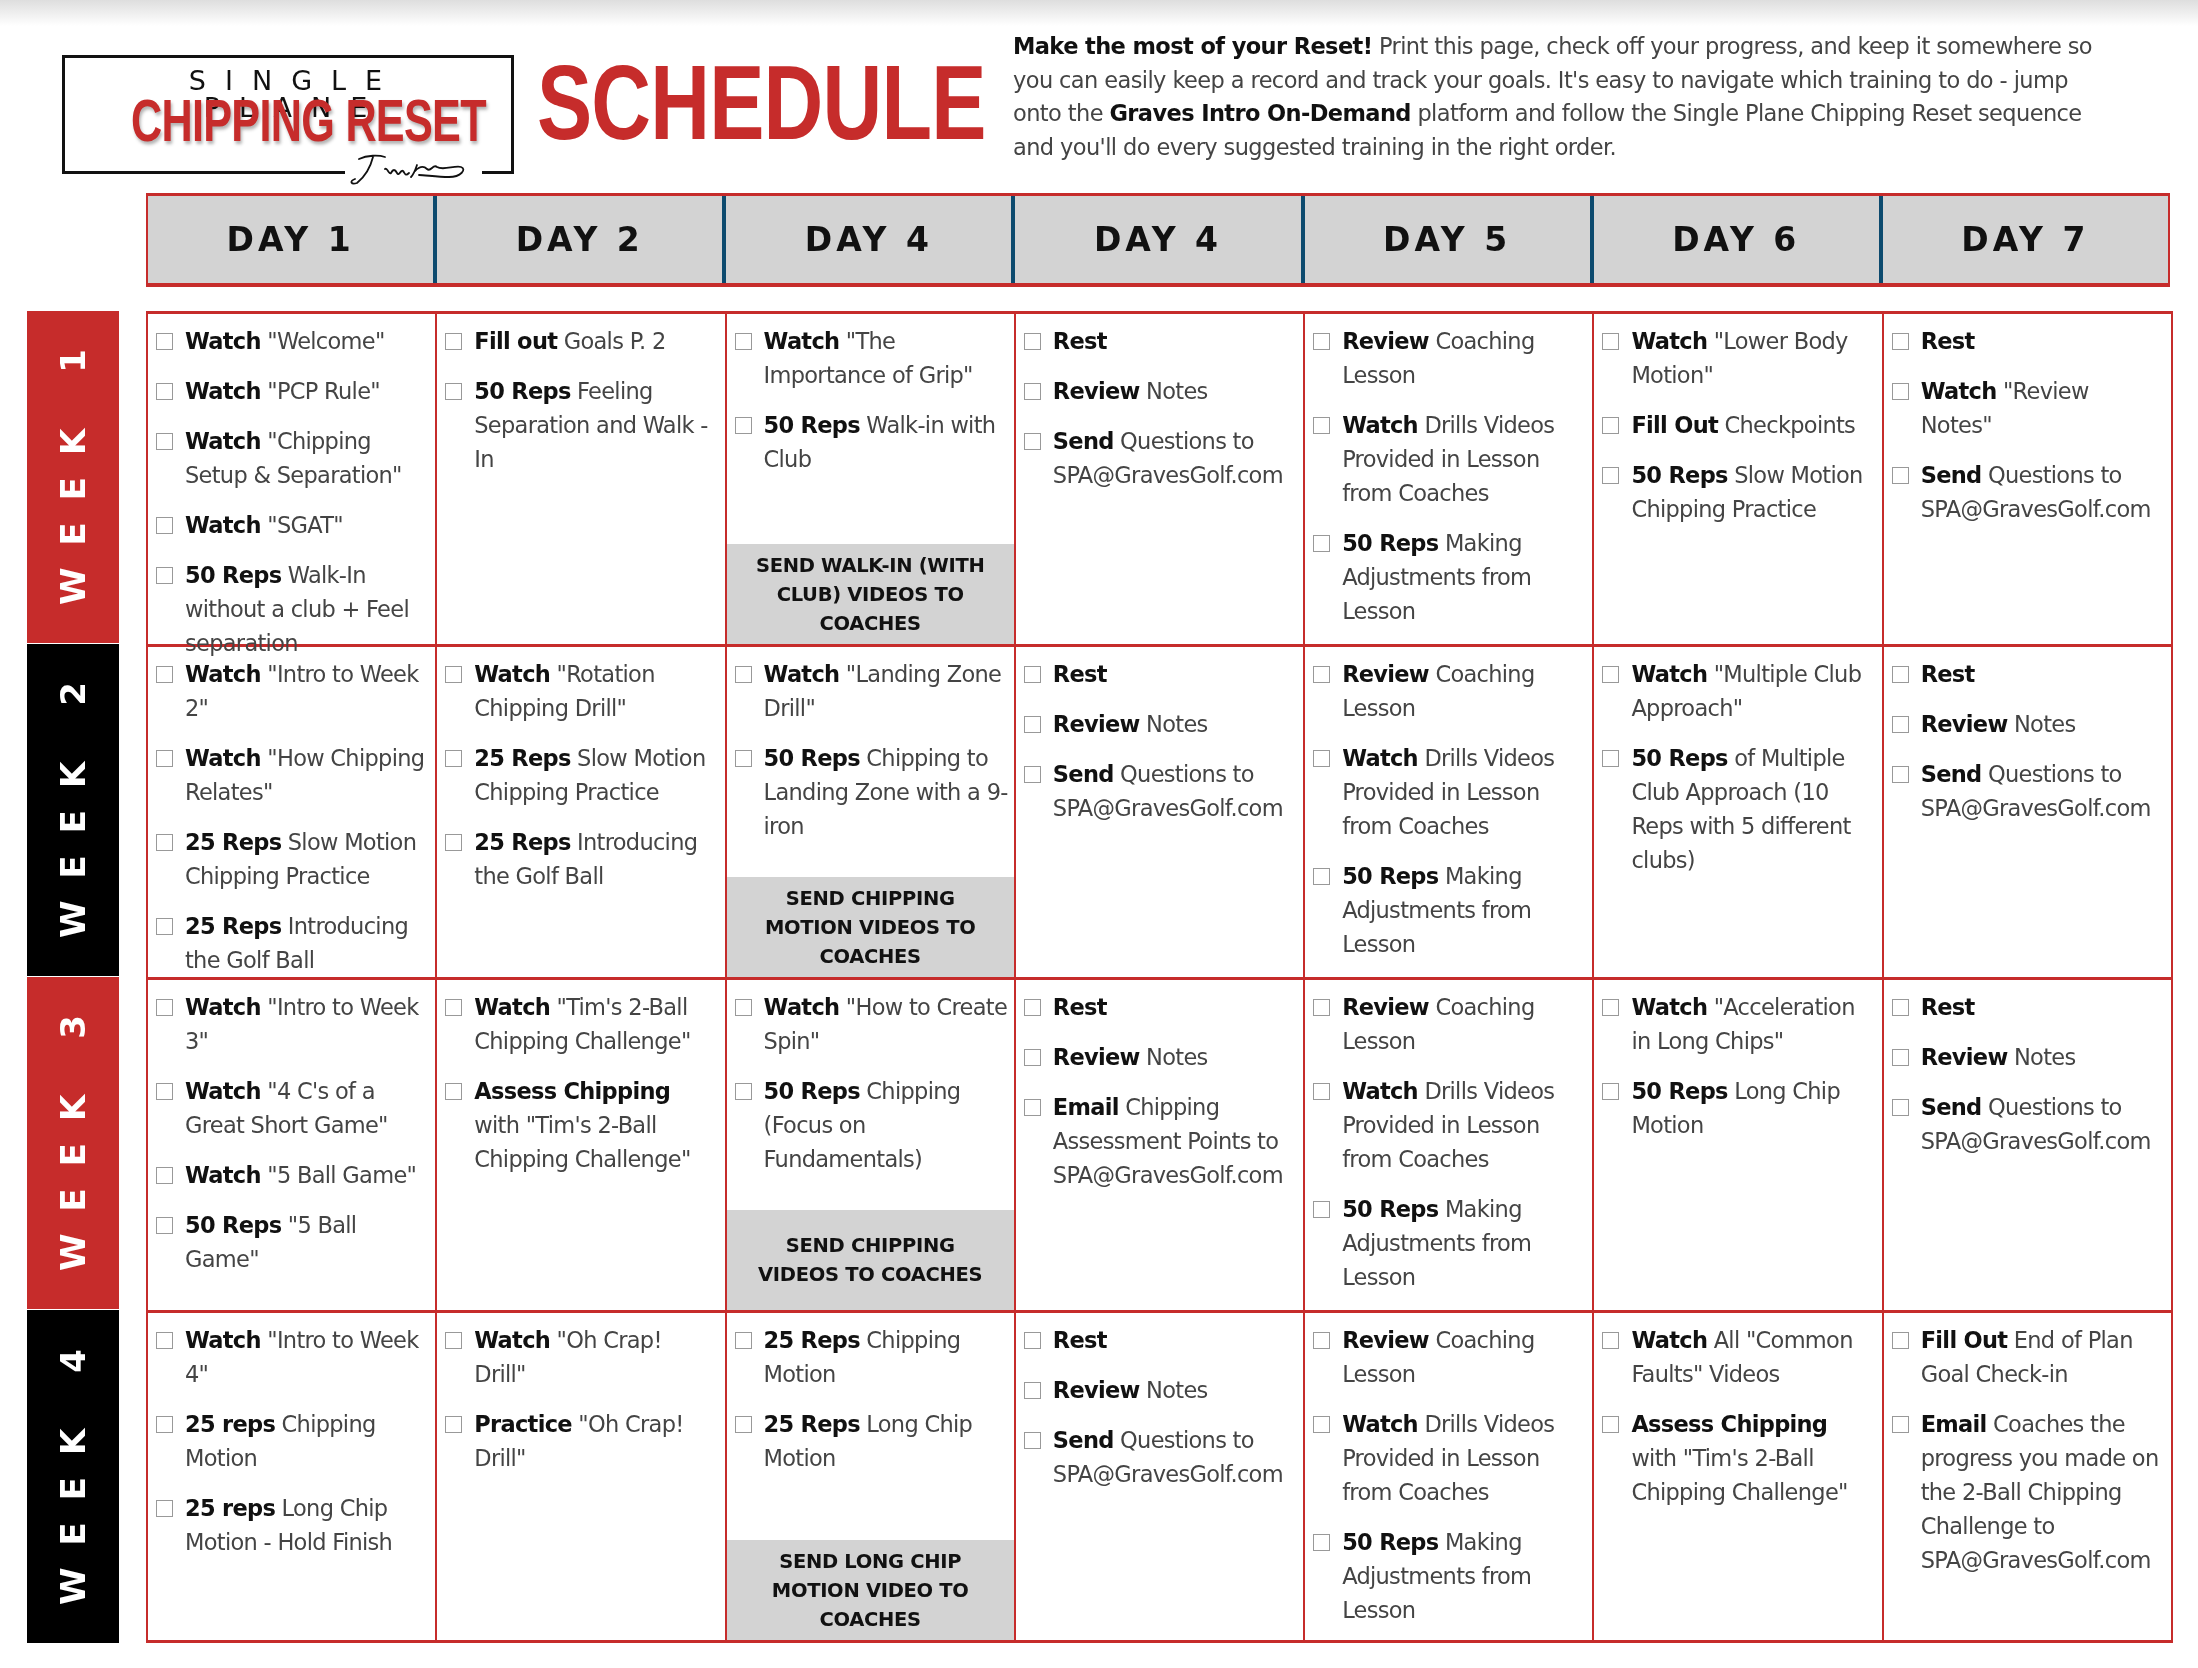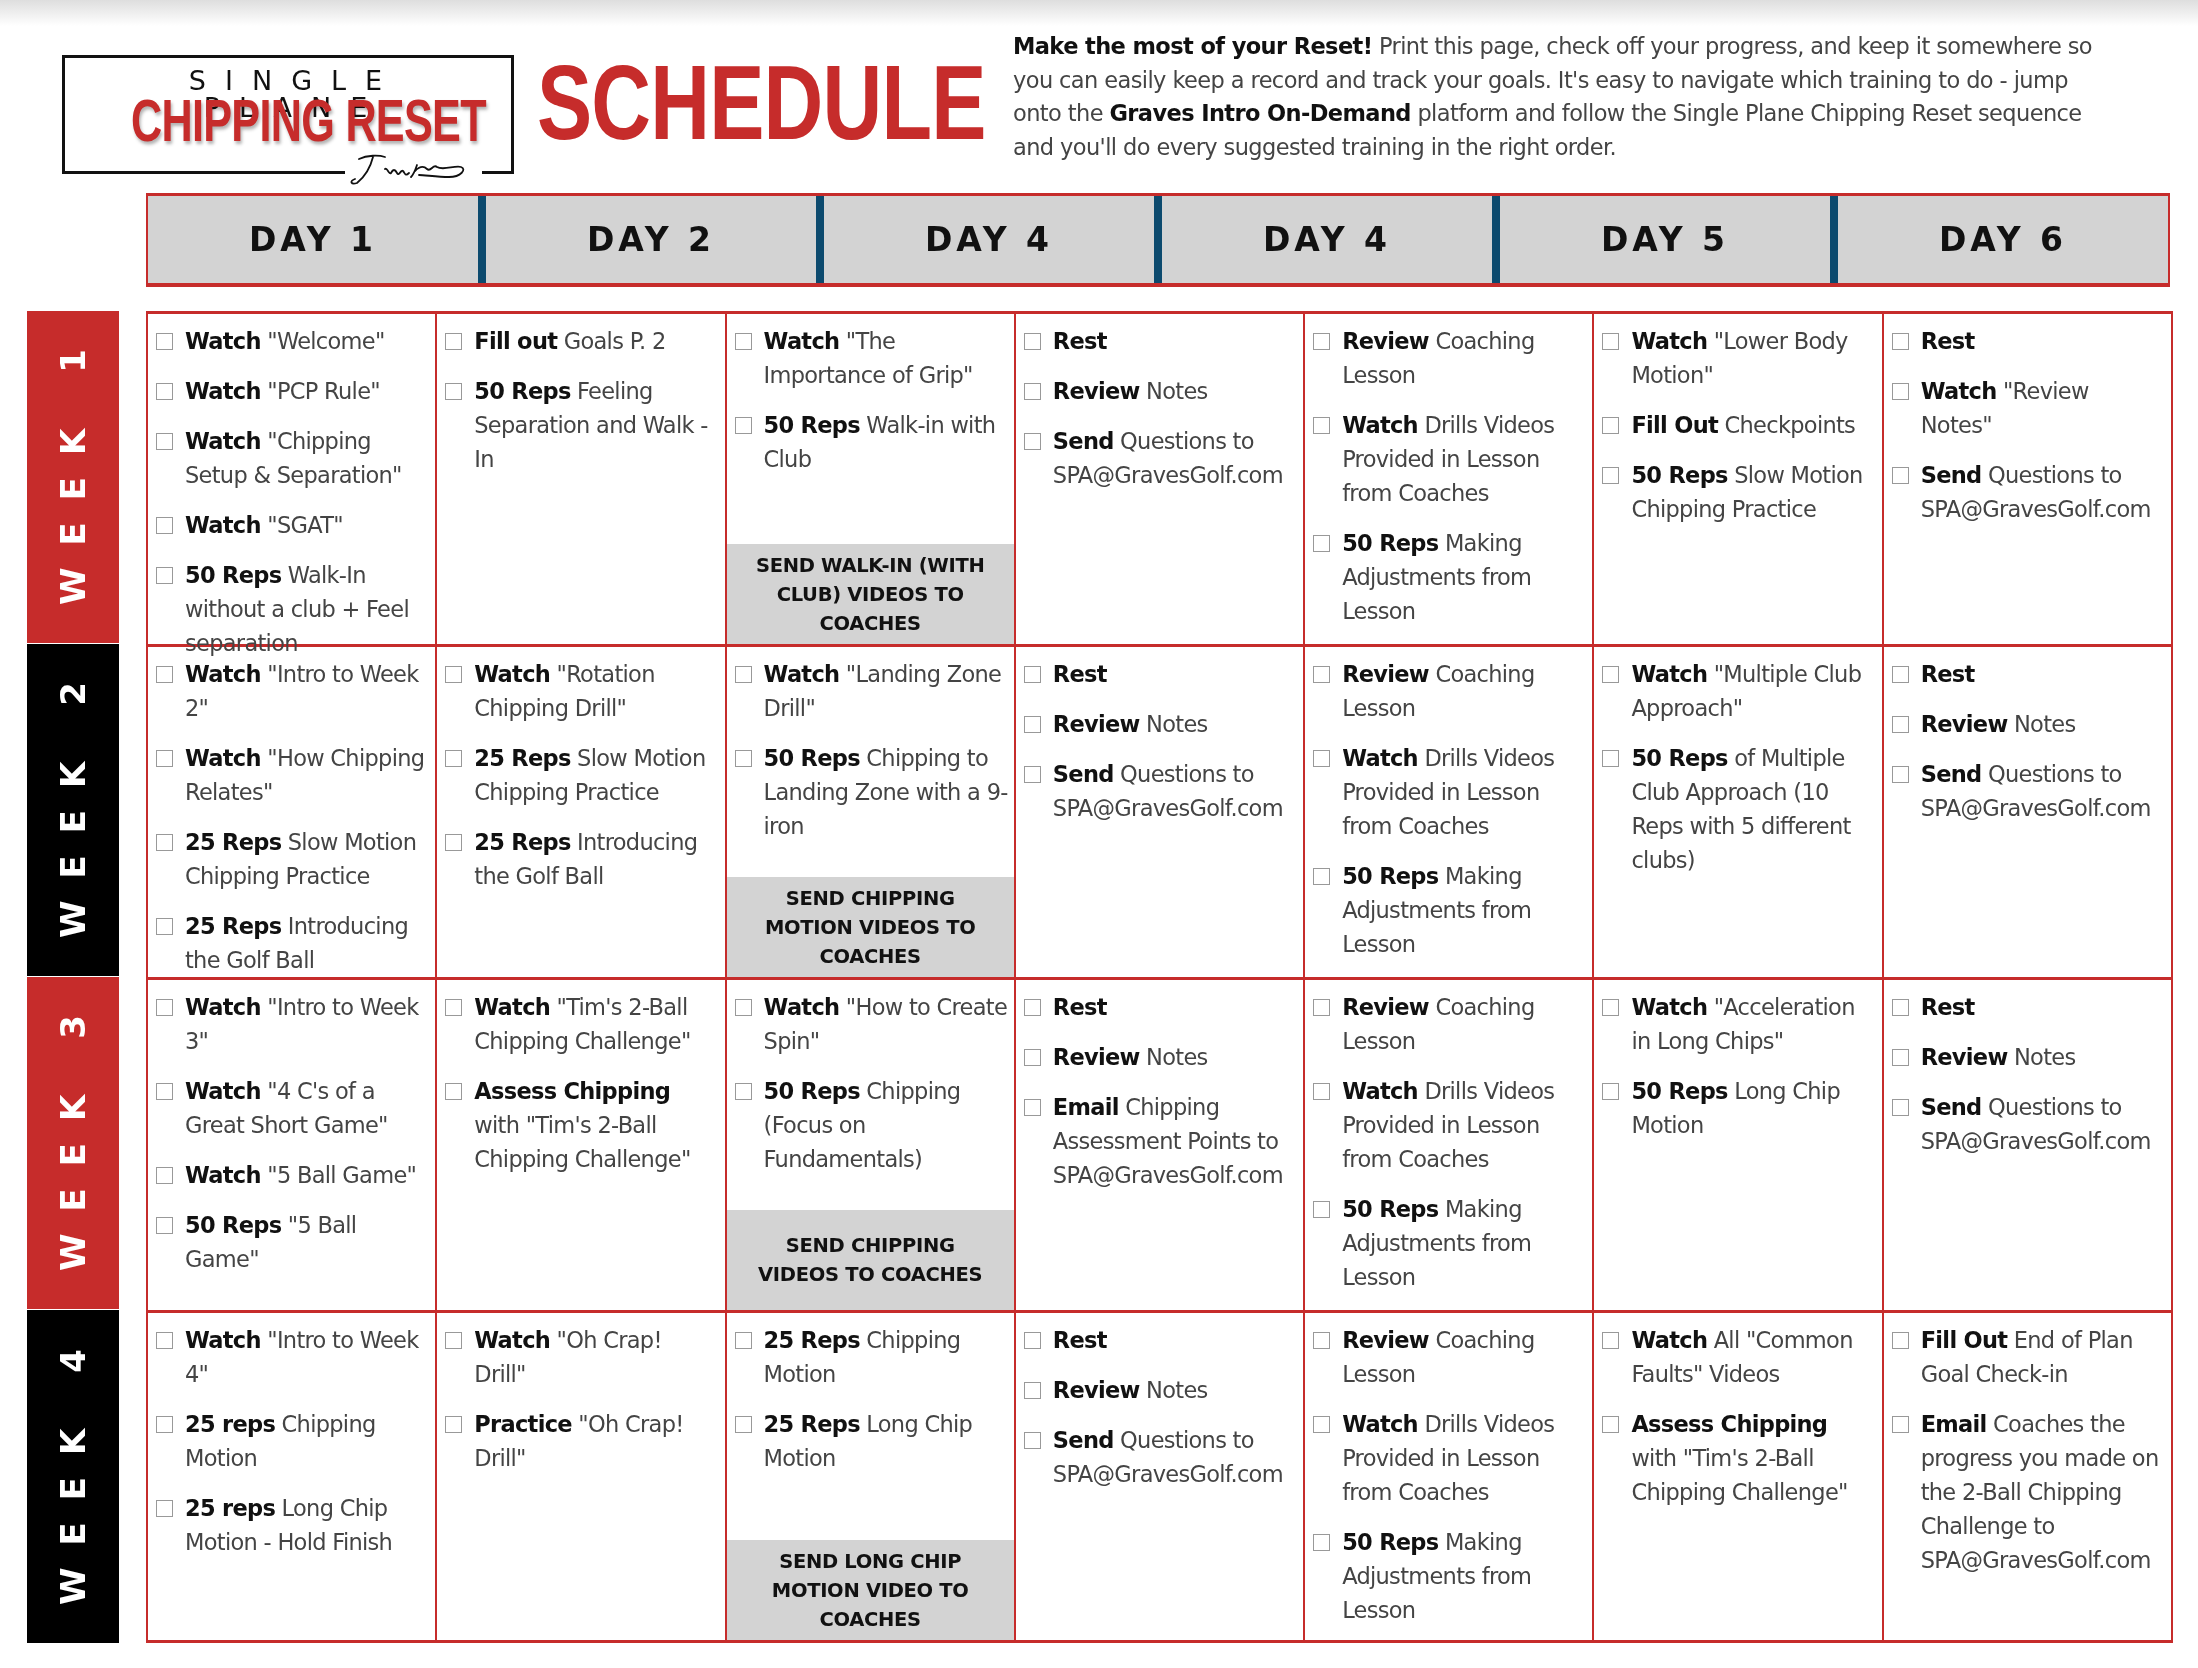--- a/index.html
+++ b/index.html
@@ -27,21 +27,21 @@
     font-weight: 700; font-size: 106px; line-height: 100px; color: #c62c2b; transform: scaleX(0.78);
     transform-origin: left center; letter-spacing: -1px; white-space: nowrap; }
 
   .intro { position: absolute; left: 1013px; top: 30px; width: 1080px; font-family: "DejaVu Sans", sans-serif;
     font-size: 22.5px; line-height: 33.5px; color: #444; letter-spacing: -0.6px; }
   .intro b { color: #111; font-weight: 700; margin-top: 45px; }
 
   
   .header-row { position: absolute; left: 146px; top: 193px; width: 2024px; height: 94px;
     border: 3px solid #c62c2b; border-width: 3px 2px 4px 2px; background: #d3d3d3; display: flex; }
-  .day-head { flex: 1; border-right: 8px solid #0c4a6e; display: flex; align-items: center; justify-content: center;
+  .day-head { flex: 1; border-right: 4px solid #0c4a6e; display: flex; align-items: center; justify-content: center;
     font-family: "DejaVu Sans", sans-serif; font-weight: 700; font-size: 33px; letter-spacing: 4px; color: #111; }
   .day-head:last-child { border-right: none; }
 
   
   .week-label { position: absolute; left: 27px; width: 92px; display: flex; align-items: center; justify-content: center; }
   .week-label span { transform: rotate(-90deg); white-space: nowrap; font-family: "DejaVu Sans", sans-serif;
     font-weight: 700; font-size: 34px; letter-spacing: 22px; color: #fff; padding-left: 22px; }
   .week-red { background: #c62c2b; }
   .week-black { background: #000; }
 
@@ -84,20 +84,21 @@
   <b>Make the most of your Reset!</b><span> Print this page, check off your progress, and keep it somewhere so you can easily keep a record and track your goals. It's easy to navigate which training to do -  jump onto the </span><b>Graves Intro On-Demand</b><span> platform and follow the Single Plane Chipping Reset sequence and you'll do every suggested training in the right order.</span>
 </div>
 
 <div class="header-row">
   <div class="day-head">DAY 1</div>
   <div class="day-head">DAY 2</div>
   <div class="day-head">DAY 4</div>
   <div class="day-head">DAY 4</div>
   <div class="day-head">DAY 5</div>
   <div class="day-head">DAY 6</div>
+  <div class="day-head">DAY 7</div>
 </div>
 
 <div class="week-label week-red" style="top:311px;height:332px;">
     <span>WEEK 1</span>
   </div>
 <div class="week-label week-black" style="top:644px;height:332px;">
     <span>WEEK 2</span>
   </div>
 <div class="week-label week-red" style="top:977px;height:332px;">
     <span>WEEK 3</span>

